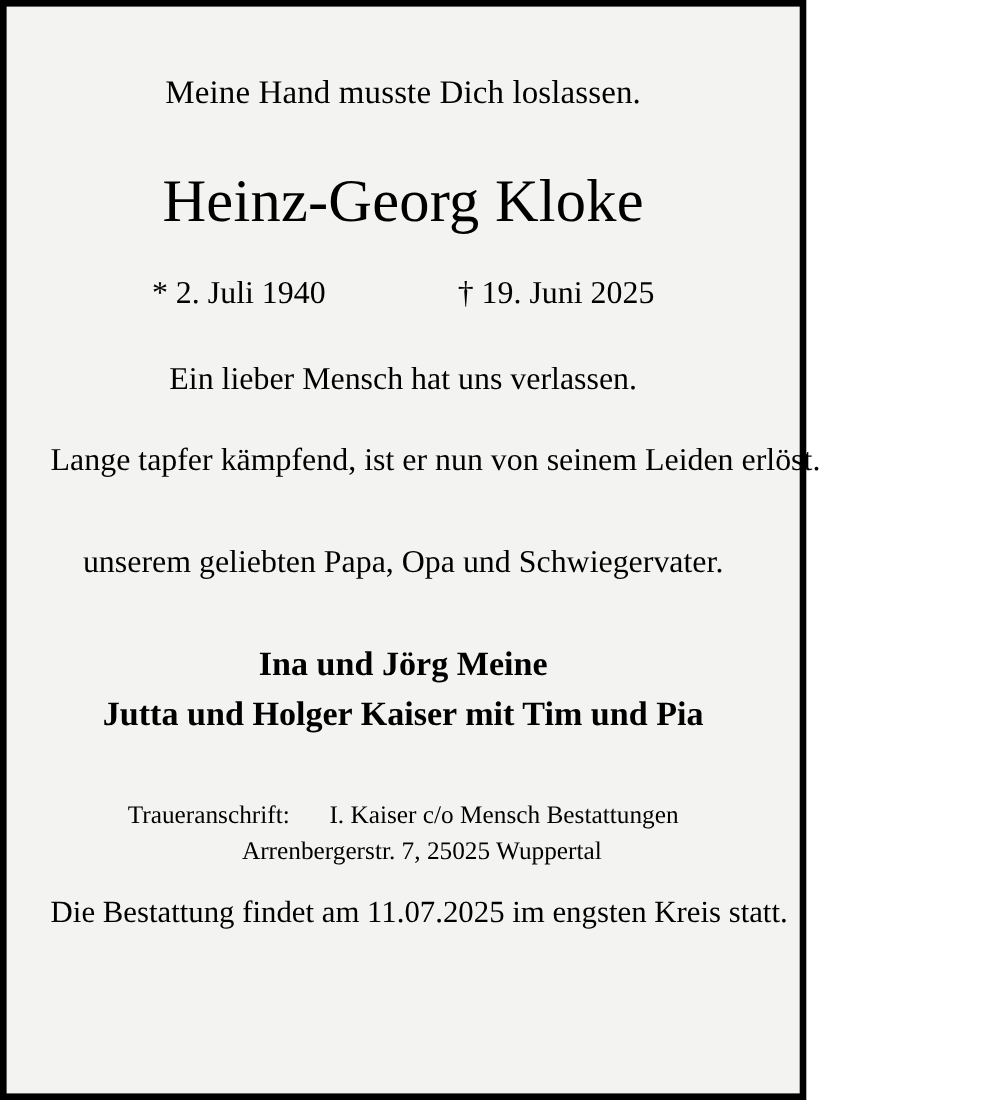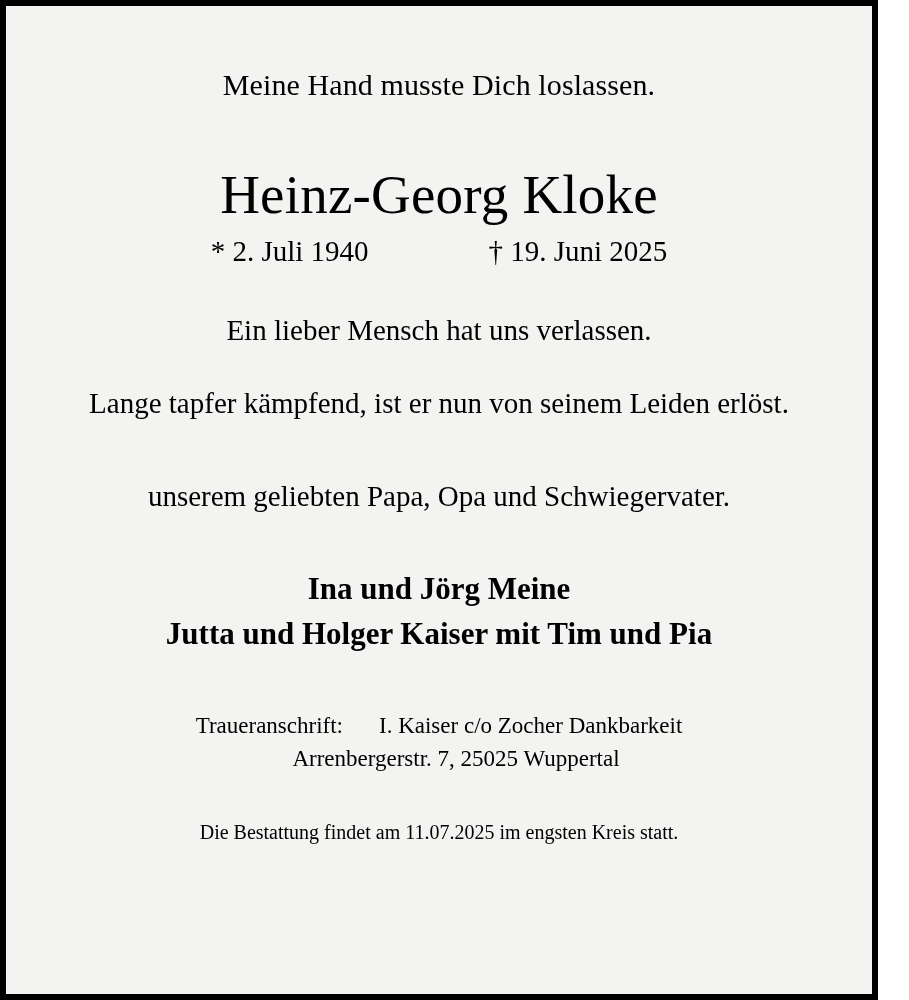--- a/index.html
+++ b/index.html
@@ -9,21 +9,21 @@
   }
   body {
     width: 909px;
     height: 1000px;
     font-family: "Liberation Serif", serif;
     color: #000000;
     overflow: hidden;
   }
   .obituary {
     position: relative;
-    width: 878px;
+    width: 733px;
     height: 1000px;
     box-sizing: border-box;
     background: #f3f3f1;
     border: 6px solid #000000;
     padding: 0;
   }
   .inner {
     position: absolute;
     left: 0;
     right: 0;
@@ -37,26 +37,26 @@
     font-size: 30px;
     line-height: 1.37;
     letter-spacing: 0.1px;
   }
   .epitaph div {
     white-space: nowrap;
   }
   .name {
     font-size: 55px;
     line-height: 1.1;
-    margin-top: 60px;
+    margin-top: 48px;
     letter-spacing: 0.2px;
     white-space: nowrap;
   }
   .dates {
-    margin-top: 9px;
+    margin-top: 36px;
     font-size: 29px;
     display: flex;
     justify-content: center;
     gap: 120px;
   }
   .dates span {
     white-space: nowrap;
   }
   .passage {
     margin-top: 42px;
@@ -93,22 +93,22 @@
     display: flex;
     justify-content: center;
     gap: 36px;
     white-space: nowrap;
   }
   .address-second {
     margin-left: 34px;
     white-space: nowrap;
   }
   .funeral-note {
-    margin-top: 46px;
-    font-size: 20px;
+    margin-top: 24px;
+    font-size: 28px;
     white-space: nowrap;
   }
 </style>
 </head>
 <body>
 
 <div class="obituary">
   <div class="inner">
 
     <div class="epitaph">
@@ -132,21 +132,21 @@
     </div>
 
     <div class="survivors">
       <div>Ina und Jörg Meine</div>
       <div>Jutta und Holger Kaiser mit Tim und Pia</div>
     </div>
 
     <div class="address">
       <div class="address-row">
         <span>Traueranschrift:</span>
-        <span>I. Kaiser c/o Zocher Dankbarkeit</span>
+        <span>I. Kaiser c/o Mensch Bestattungen</span>
       </div>
       <div class="address-second">Arrenbergerstr. 7, 25025 Wuppertal</div>
     </div>
 
     <div class="funeral-note">Die Bestattung findet am 11.07.2025 im engsten Kreis statt.</div>
 
   </div>
 </div>
 
 </body></html>

